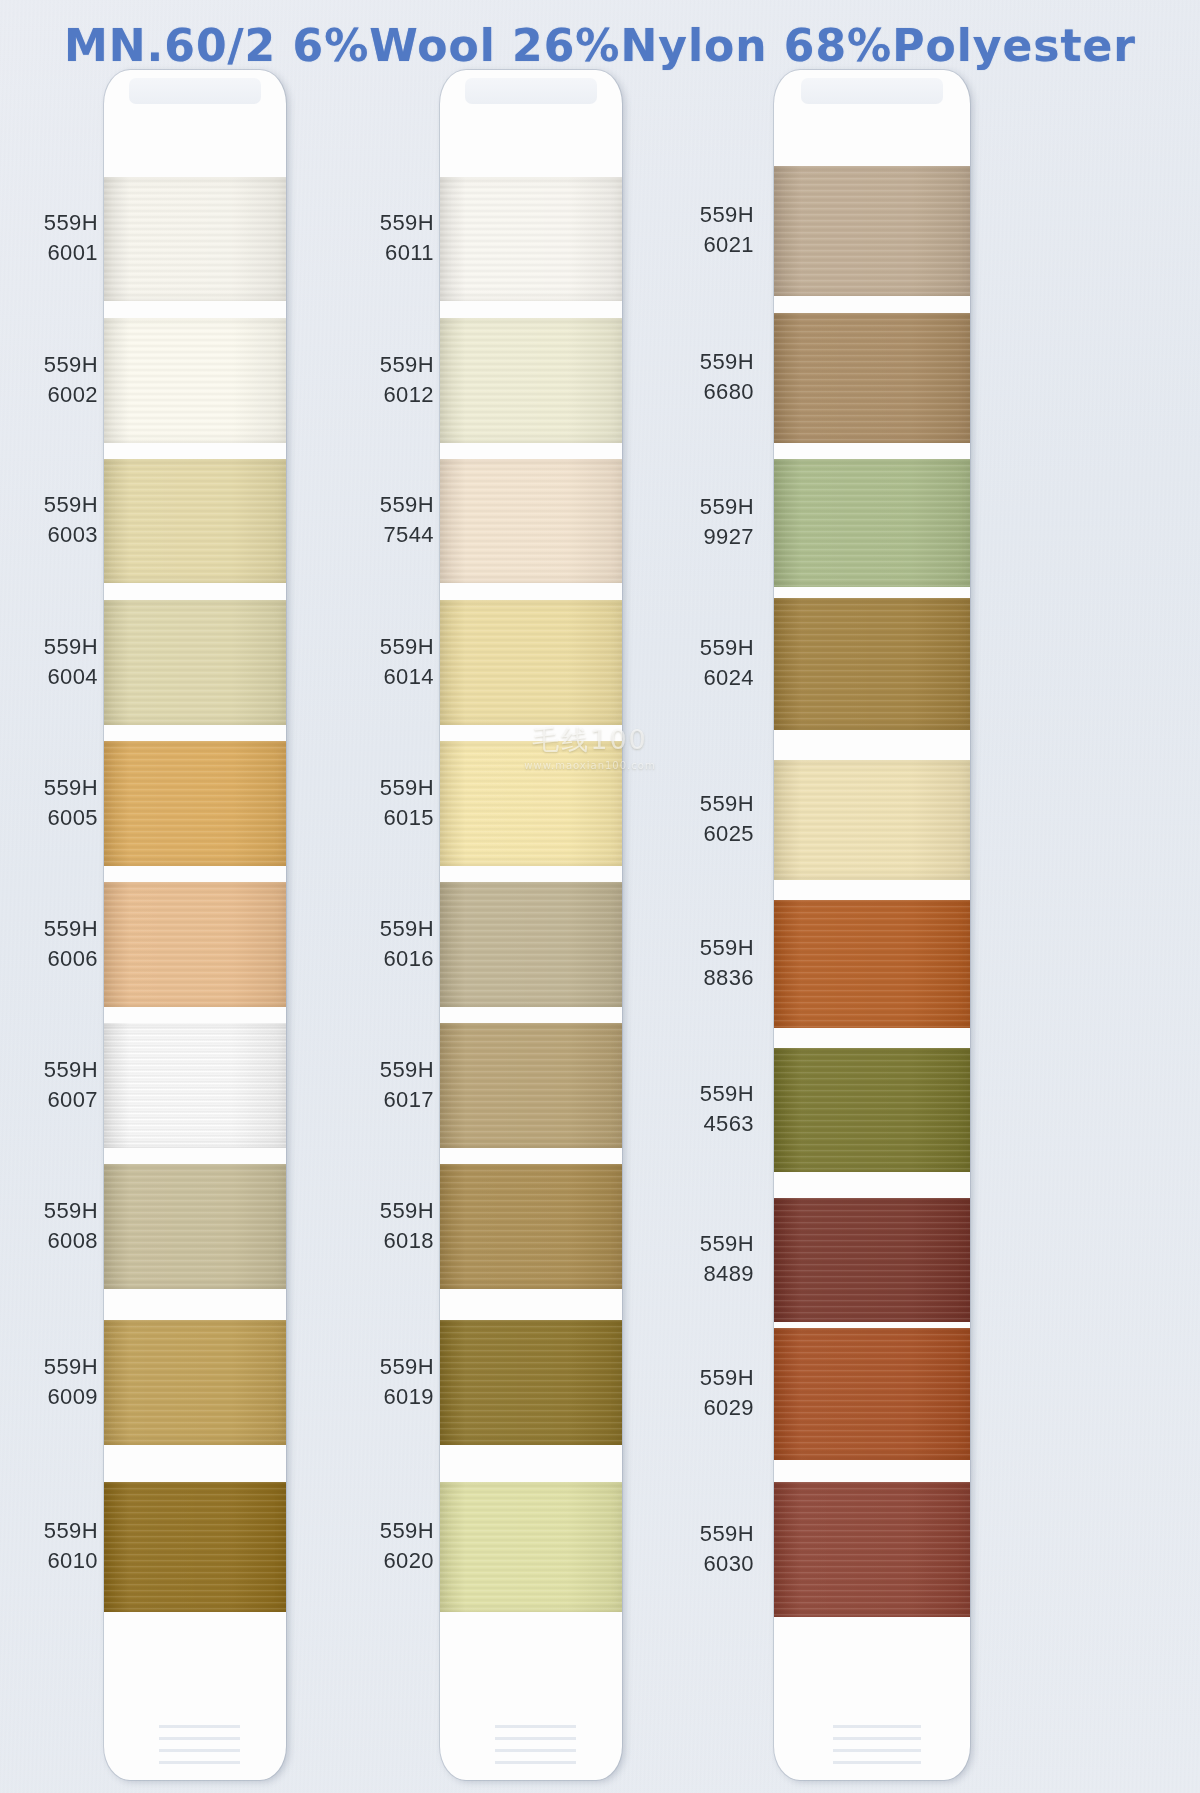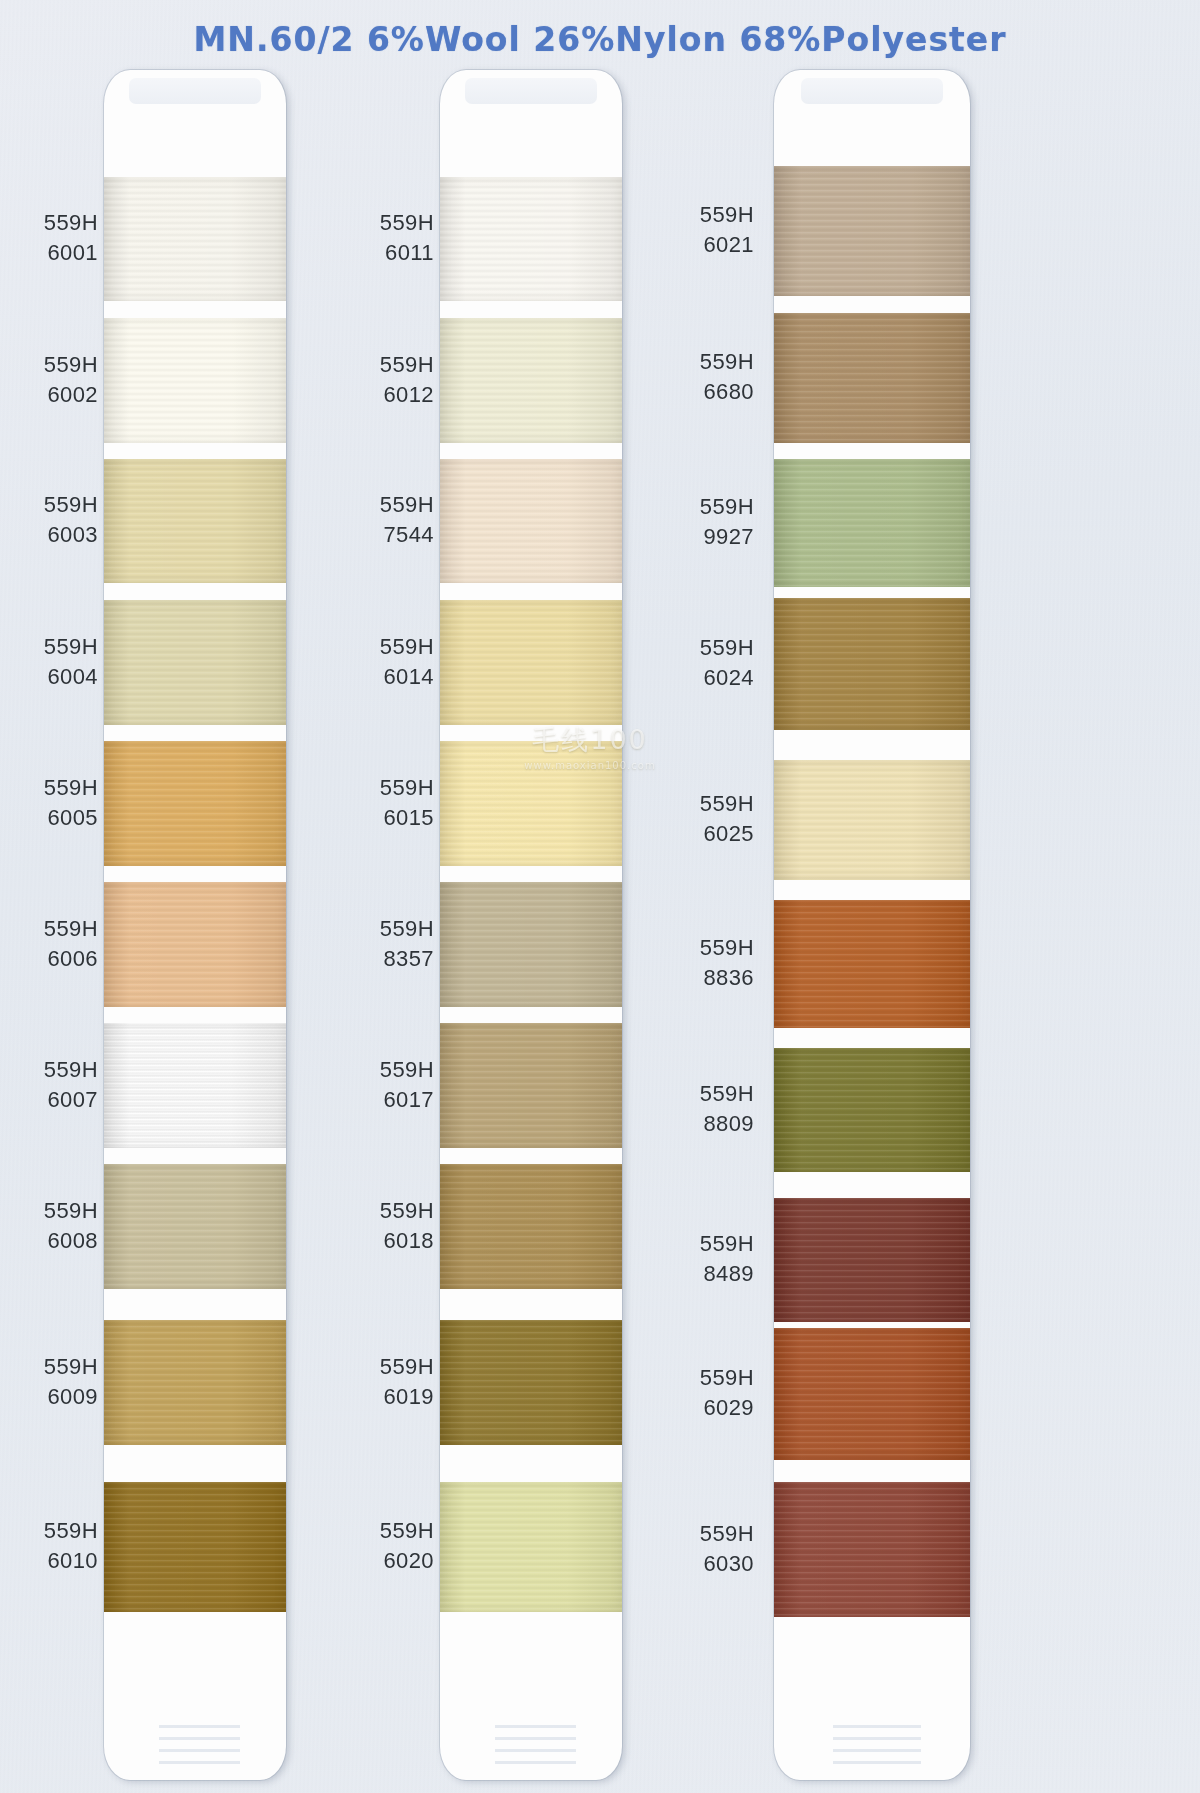--- a/index.html
+++ b/index.html
@@ -19,21 +19,21 @@
 
   
   #card-title {
     position: absolute;
     top: 20px;
     left: 0;
     width: 1200px;
     text-align: center;
     font-family: "DejaVu Sans", sans-serif;
     font-weight: 700;
-    font-size: 33px;
+    font-size: 44px;
     letter-spacing: 1px;
     color: #5179c4;
     text-shadow: 0 0 1px rgba(81,121,196,0.55);
     white-space: nowrap;
   }
 
   
   .column {
     position: absolute;
     top: 0;
@@ -275,21 +275,21 @@
     <div class="label" style="top: 631.5px;">
       <span class="code-top">559H</span>
       <span class="code-bot">6014</span>
     </div>
     <div class="label" style="top: 772.5px;">
       <span class="code-top">559H</span>
       <span class="code-bot">6015</span>
     </div>
     <div class="label" style="top: 913.5px;">
       <span class="code-top">559H</span>
-      <span class="code-bot">8357</span>
+      <span class="code-bot">6016</span>
     </div>
     <div class="label" style="top: 1054.5px;">
       <span class="code-top">559H</span>
       <span class="code-bot">6017</span>
     </div>
     <div class="label" style="top: 1195.5px;">
       <span class="code-top">559H</span>
       <span class="code-bot">6018</span>
     </div>
     <div class="label" style="top: 1351.5px;">
@@ -336,21 +336,21 @@
     <div class="label" style="top: 789px;">
       <span class="code-top">559H</span>
       <span class="code-bot">6025</span>
     </div>
     <div class="label" style="top: 933px;">
       <span class="code-top">559H</span>
       <span class="code-bot">8836</span>
     </div>
     <div class="label" style="top: 1079px;">
       <span class="code-top">559H</span>
-      <span class="code-bot">8809</span>
+      <span class="code-bot">4563</span>
     </div>
     <div class="label" style="top: 1229px;">
       <span class="code-top">559H</span>
       <span class="code-bot">8489</span>
     </div>
     <div class="label" style="top: 1363px;">
       <span class="code-top">559H</span>
       <span class="code-bot">6029</span>
     </div>
     <div class="label" style="top: 1518.5px;">

